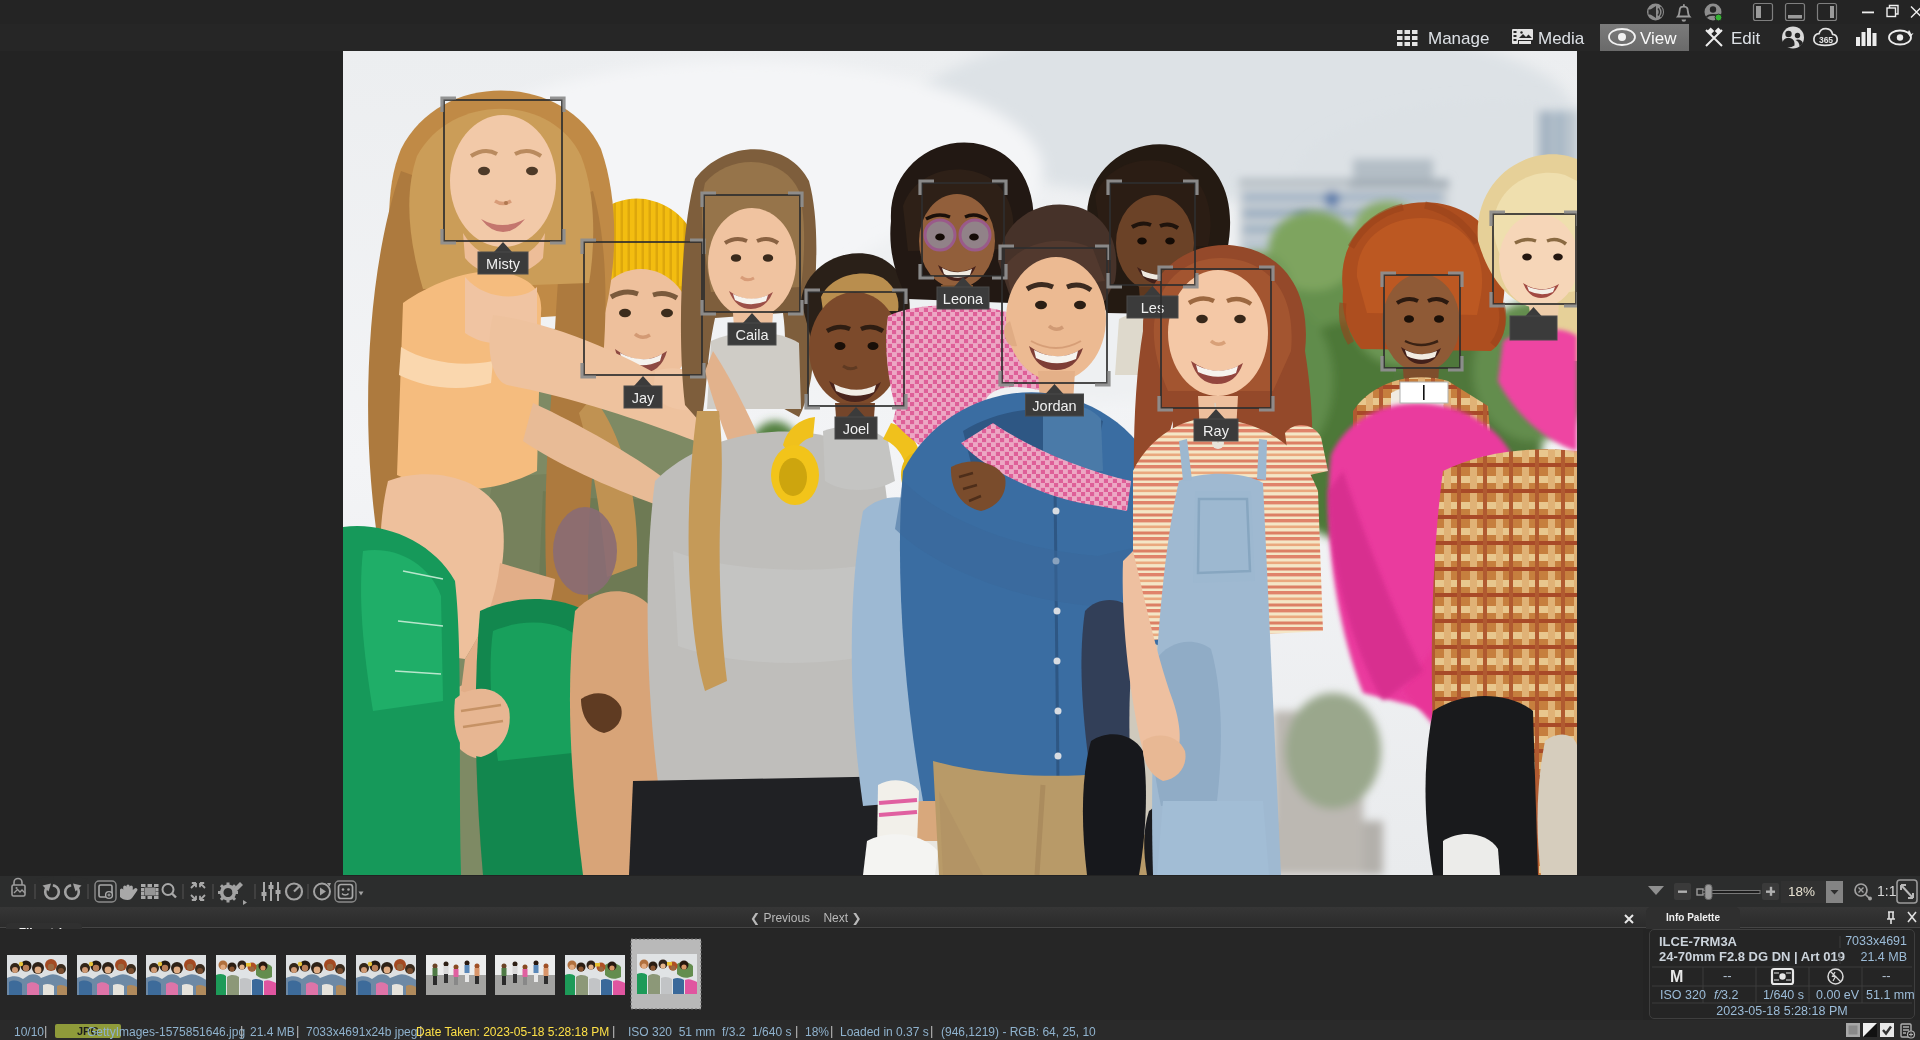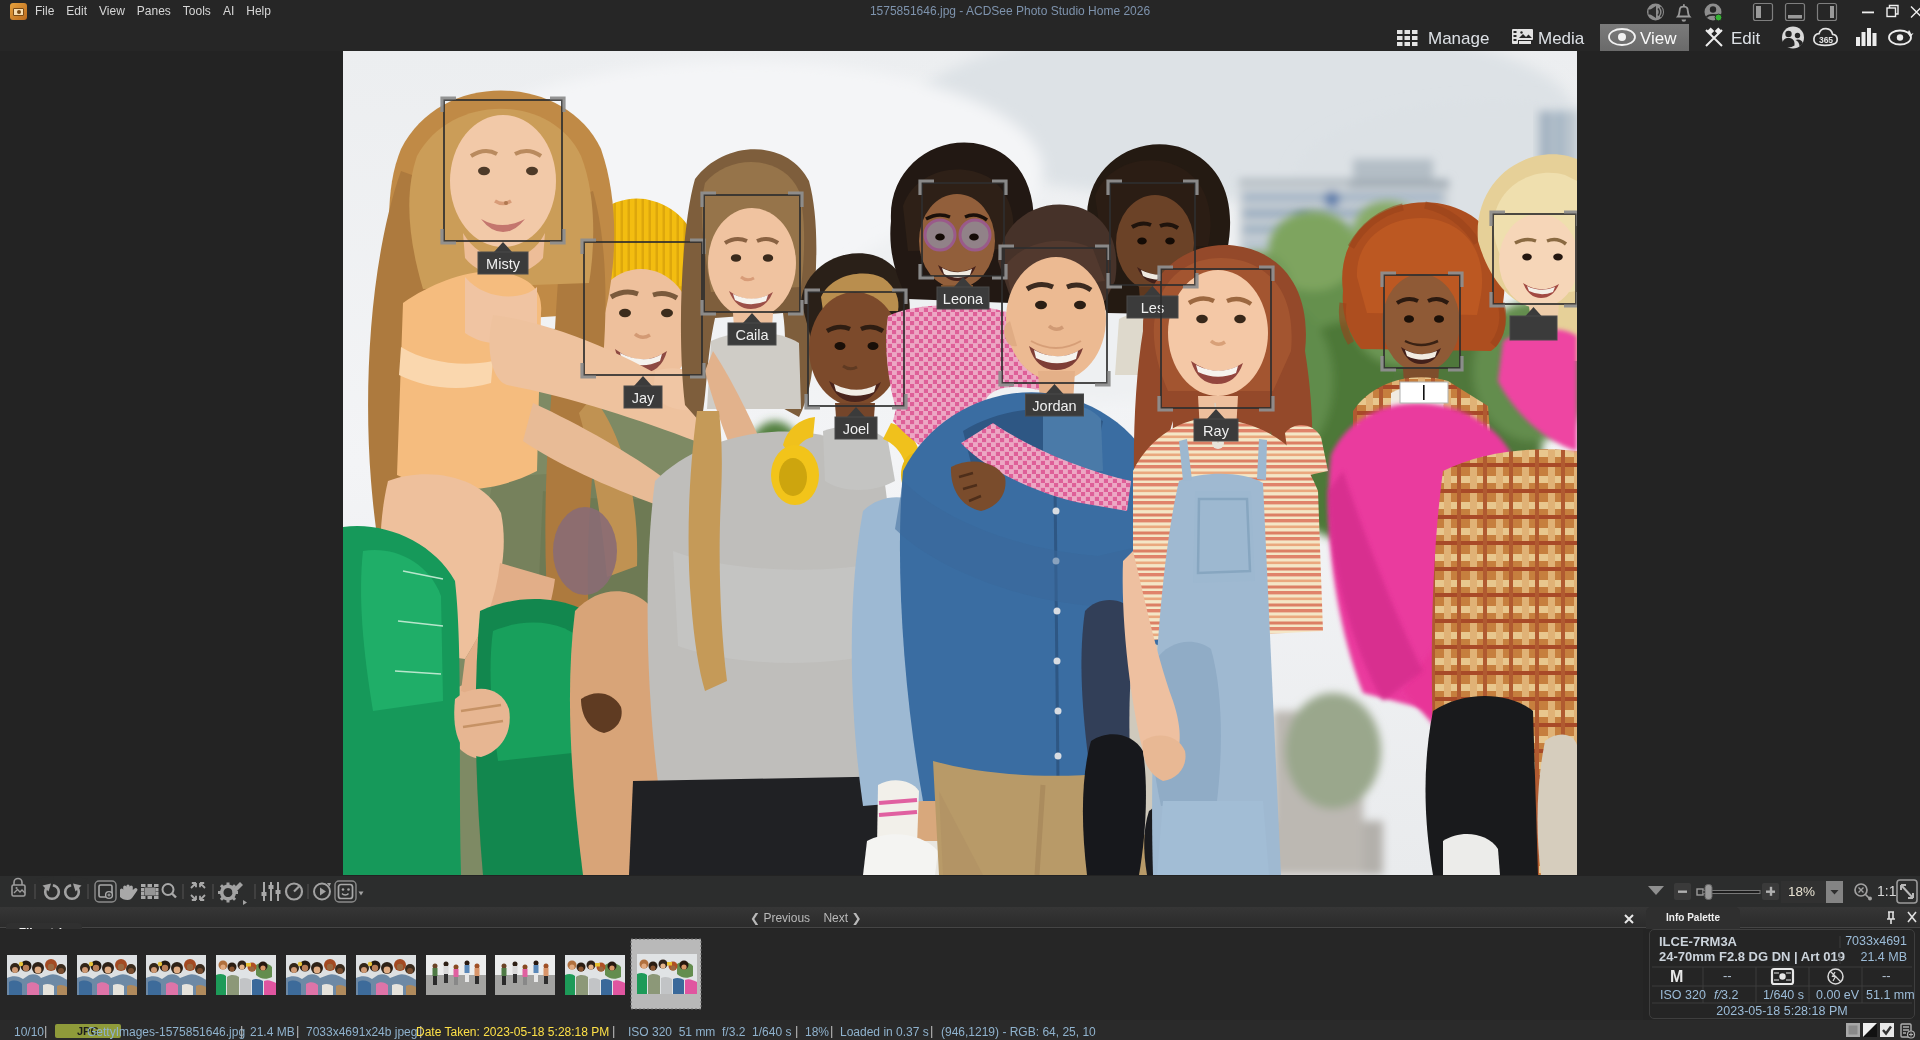--- a/index.html
+++ b/index.html
@@ -472,27 +472,20 @@
       <rect x="1080" y="334" width="1.6" height="15" fill="#111"></rect>
       <rect x="1150" y="163" width="83" height="90" fill="none" stroke="#2e2e2e" stroke-width="2" opacity="0.85"></rect>
       <path d="M1148 175 v-14 h14" fill="none" stroke="#8e8e8e" stroke-width="3.2" opacity="0.95"></path>
       <path d="M1235 175 v-14 h-14" fill="none" stroke="#8e8e8e" stroke-width="3.2" opacity="0.95"></path>
       <path d="M1148 241 v14 h14" fill="none" stroke="#8e8e8e" stroke-width="3.2" opacity="0.95"></path>
       <path d="M1235 241 v14 h-14" fill="none" stroke="#8e8e8e" stroke-width="3.2" opacity="0.95"></path>
       <path d="M1182.5 265 l8 -9 l8 9 z" fill="#3b3b3b"></path>
       <rect x="1167" y="265" width="47" height="24" fill="#3b3b3b" stroke="#4a4a4a" stroke-width="1"></rect>
       </g>
   </svg>
-  <div id="titlebar">
-    <div id="appicon">
-        <b></b>
-      </div>
-    <div id="menu"><span>File</span><span>Edit</span><span>View</span><span>Panes</span><span>Tools</span><span>AI</span><span>Help</span></div>
-    <div id="title">1575851646.jpg - ACDSee Photo Studio Home 2026</div>
-  </div>
   <div id="tabbar"></div>
   <div id="viewbtn"></div>
 
   <svg class="abs" style="left:1640px;top:0;width:280px;height:24px" viewBox="0 0 280 24">
     <circle cx="15.5" cy="12" r="8.5" fill="#8d8d8d"></circle>
     <path d="M10.5 9.5 l5.5 -3.5 v12 l-5.5 -3.5 z" fill="#2b2b2b"></path>
     <rect x="8.5" y="9.5" width="2.6" height="5" fill="#2b2b2b"></rect>
     <path d="M18 8.5 a5.5 5.5 0 0 1 0 7" stroke="#2b2b2b" stroke-width="1.4" fill="none"></path>
     <path d="M20.5 7 a8.5 8.5 0 0 1 0 10" stroke="#2b2b2b" stroke-width="1.4" fill="none"></path>
     <path d="M38 16.5 c1.5 -1.5 1.5 -6.5 2 -8 c0.8 -2.5 6.6 -2.5 7.4 0 c0.5 1.5 0.5 6.5 2 8 z" fill="none" stroke="#9a9a9a" stroke-width="1.8"></path>

